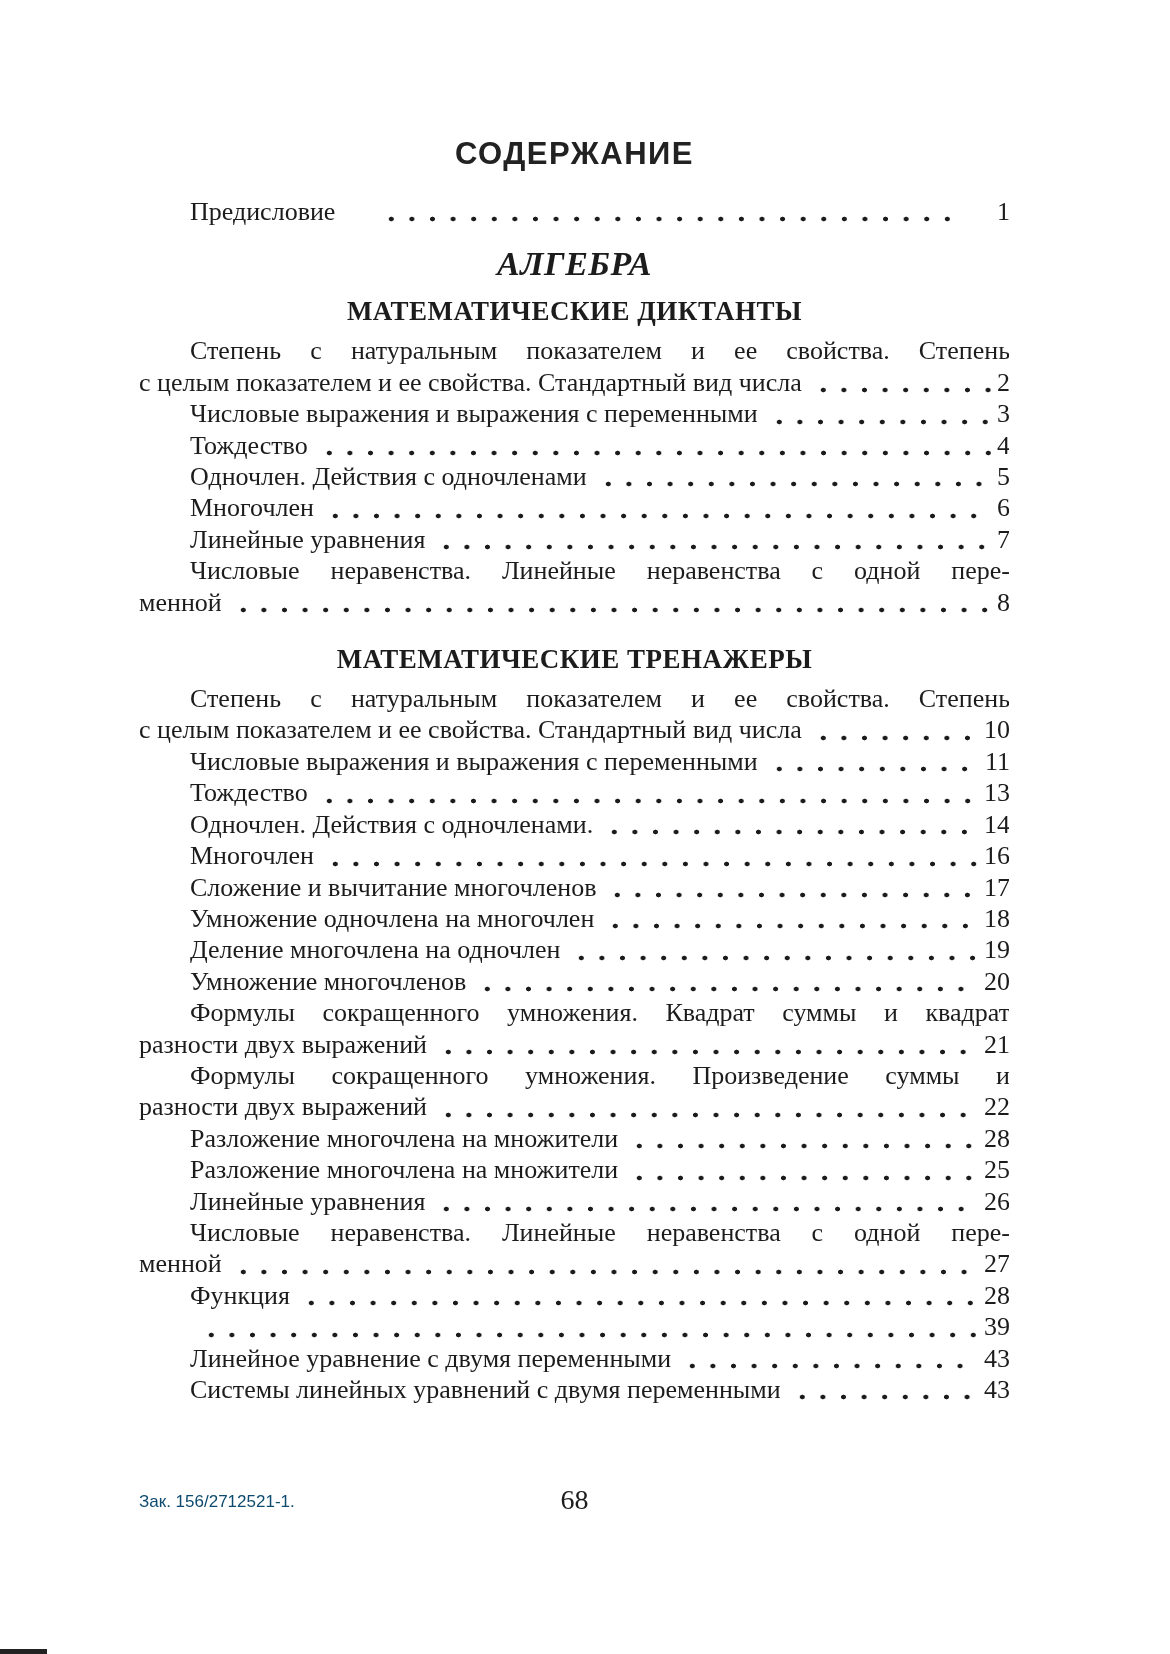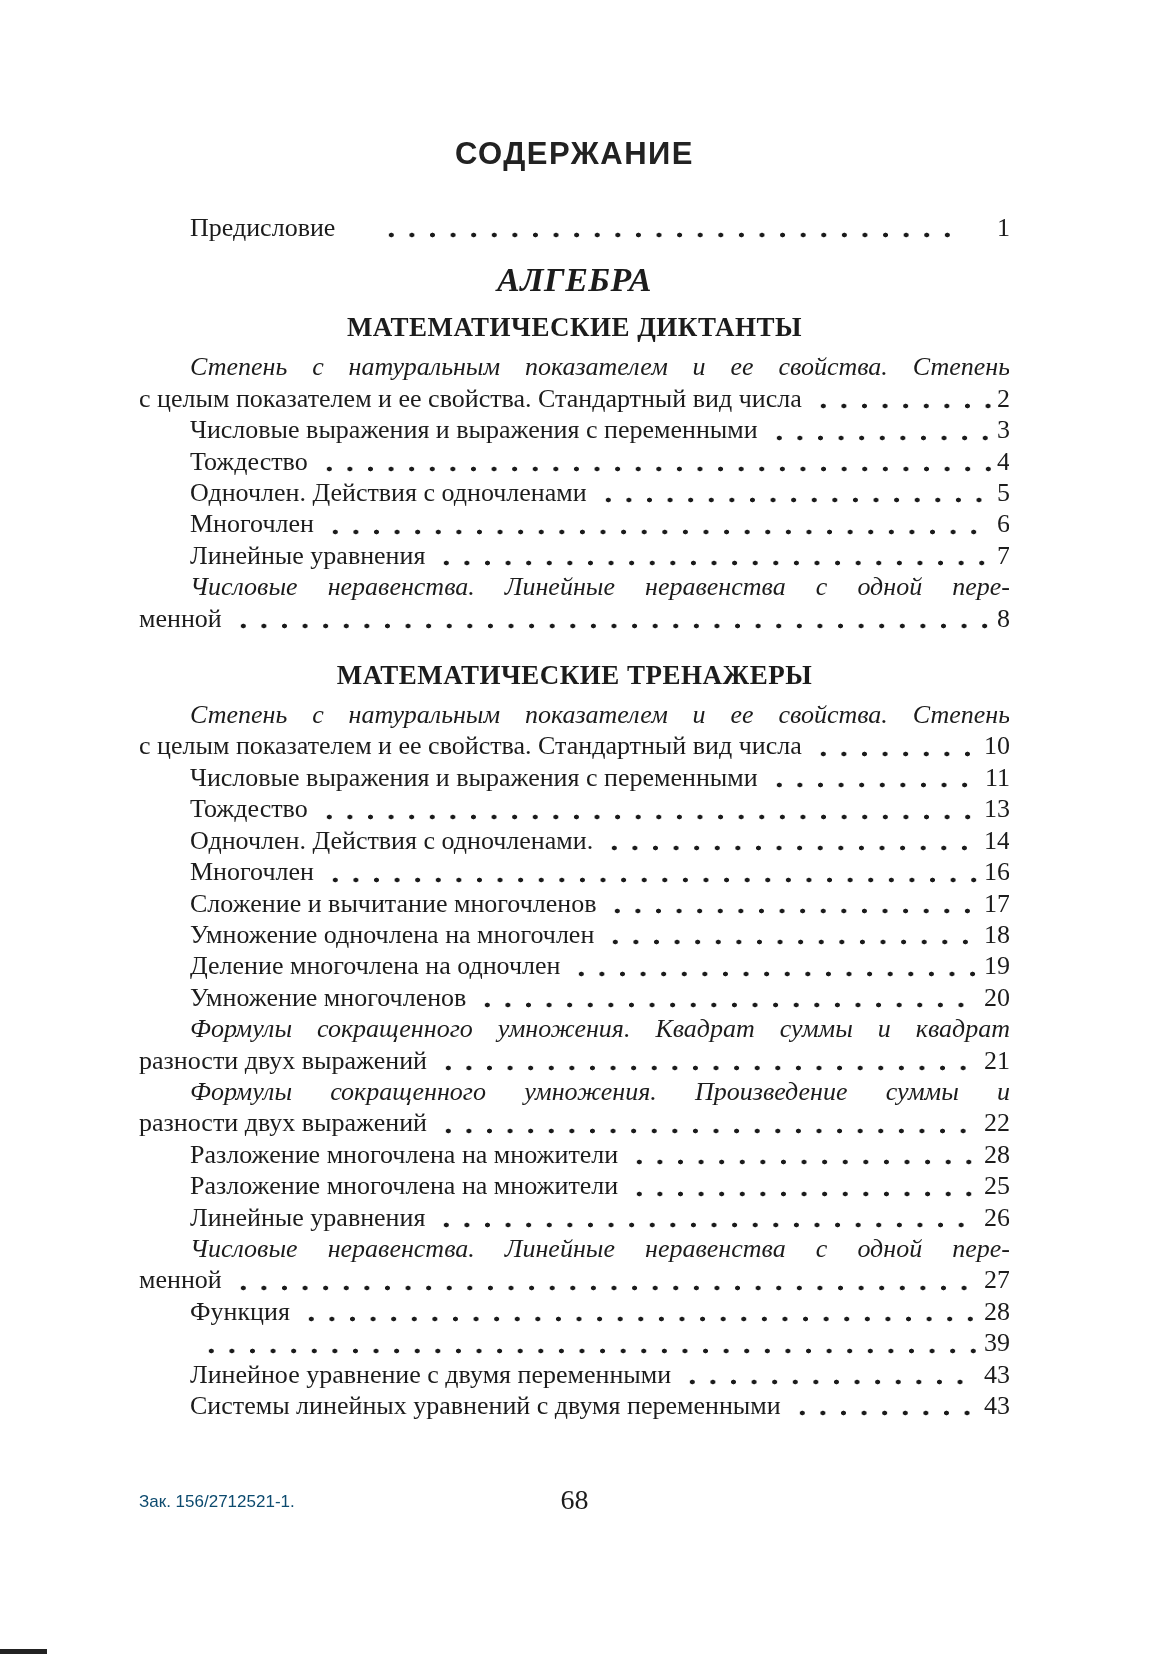--- a/index.html
+++ b/index.html
@@ -26,28 +26,27 @@
     line-height: 32px;
     letter-spacing: 1.5px;
     text-align: center;
     color: #222222;
   }
   .toc-row {
     display: flex;
     font-size: 26px;
     line-height: 31.4px;
   }
-  .preface-row { margin-top: 42px; gap: 35px; }
+  .preface-row { margin-top: 26px; gap: 35px; }
   .row-indent { padding-left: 51px; }
   .toc-line {
     font-size: 26px;
     line-height: 31.4px;
     text-align: justify;
     text-align-last: justify;
-    font-style: italic;
     -moz-text-align-last: justify;
   }
   .indent { text-indent: 51px; }
   .part-heading {
     margin: 21px 0 0 0;
     font-size: 34px;
     line-height: 32px;
     font-weight: bold;
     font-style: italic;
     text-align: center;

